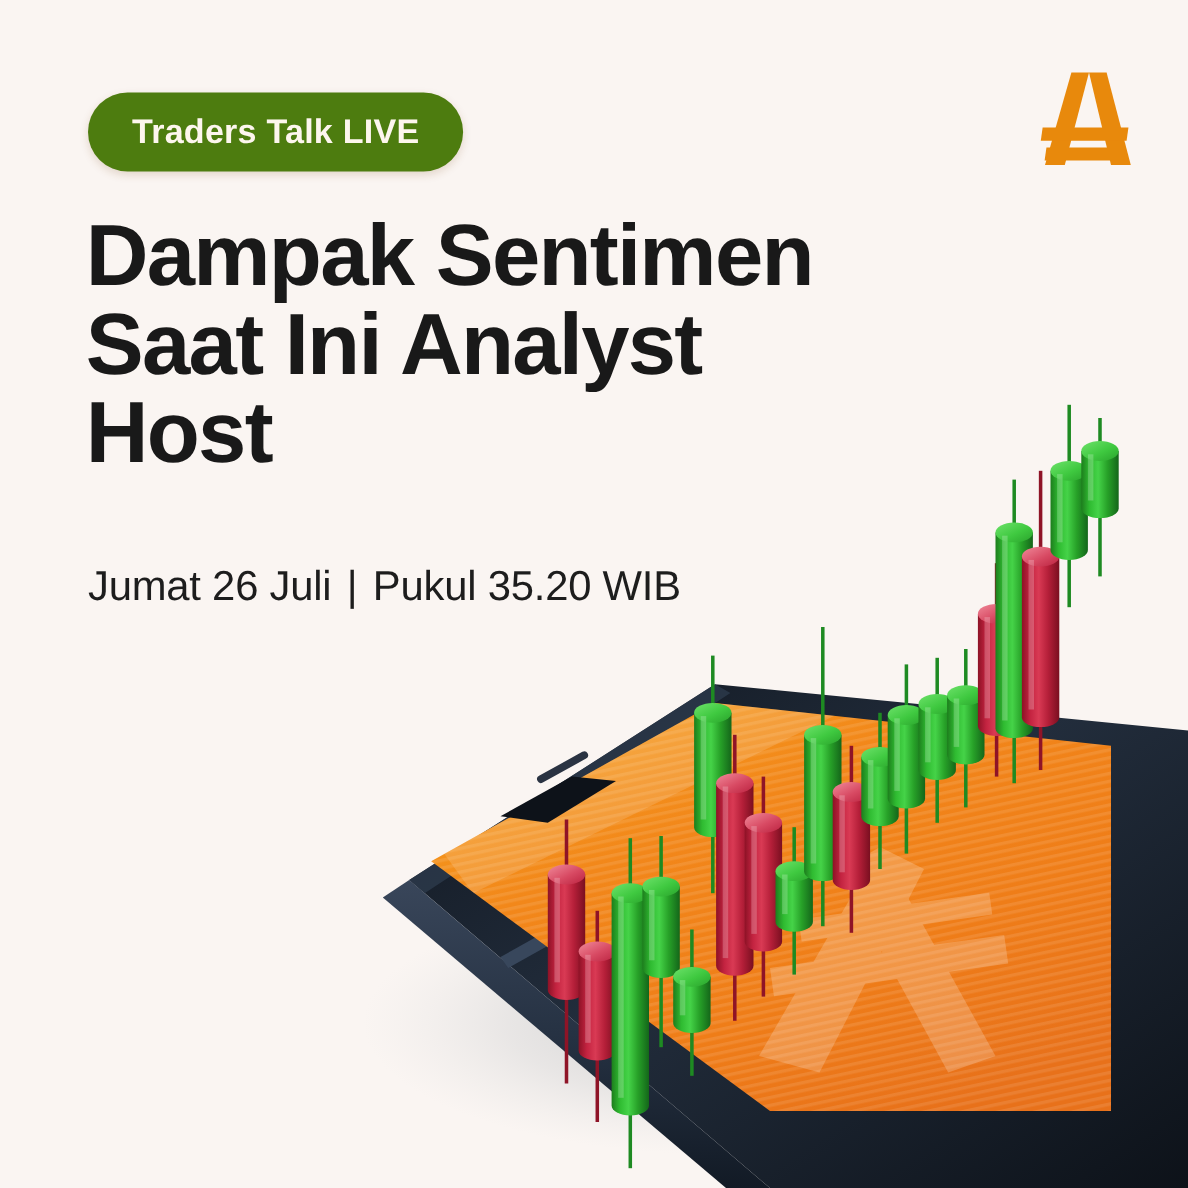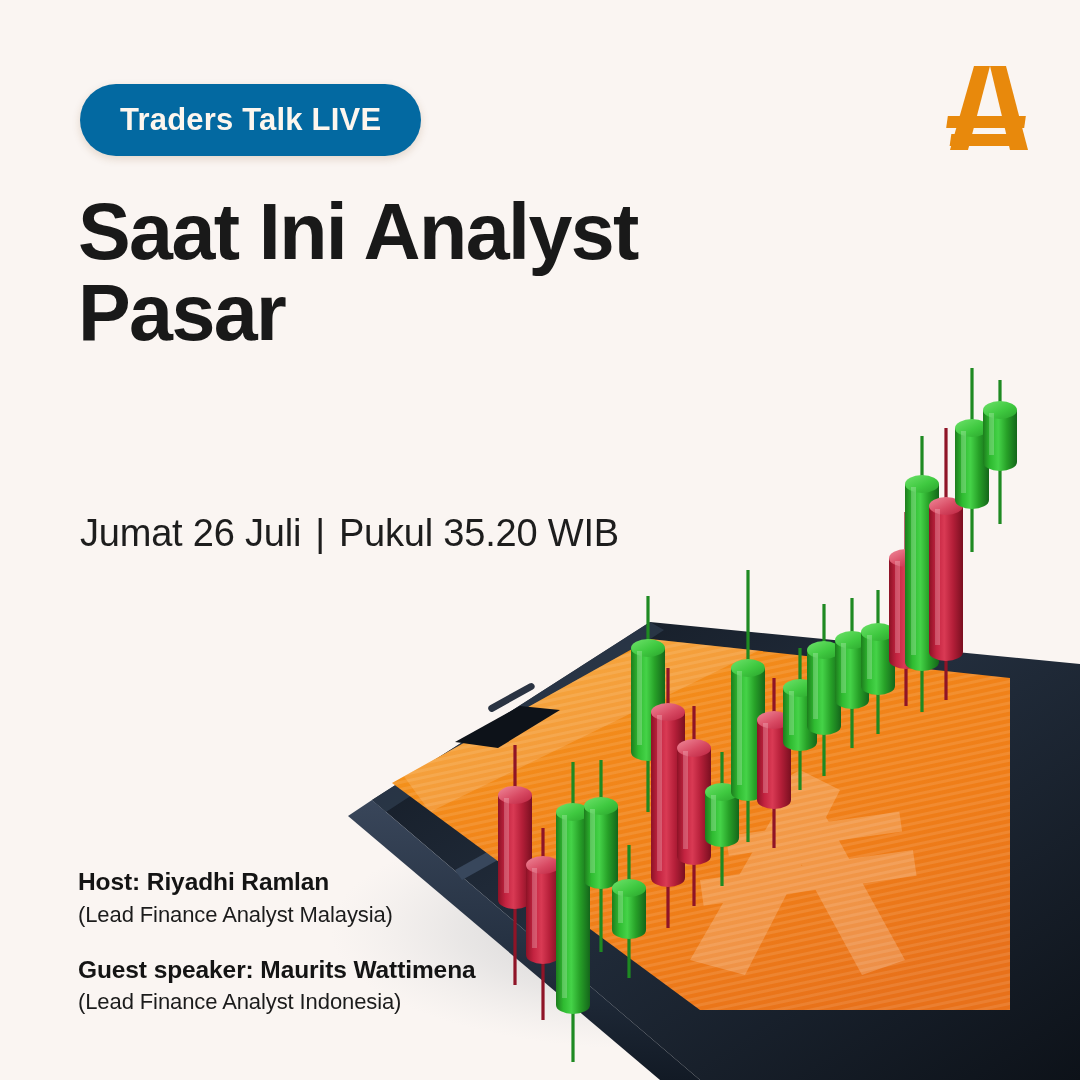--- a/index.html
+++ b/index.html
@@ -22,21 +22,21 @@
     position:absolute; top:58px; right:32px;
     width:120px; height:100px;
   }
 
   
   .badge {
     position:absolute; left:80px; top:84px;
     height:72px; padding:0 40px;
     display:flex; align-items:center;
     border-radius:36px;
-    background:#0369a1;
+    background:#4d7c0f;
     box-shadow:0 3px 8px rgba(120,70,20,.18);
   }
   .badge-label {
     color:#fdf6ee;
     font-size:31px;
     font-weight:bold;
     letter-spacing:.2px;
     white-space:nowrap;
   }
 
@@ -351,34 +351,25 @@
       <rect x="28" y="58" width="78" height="12" transform="skewX(-8)"></rect>
       <rect x="34" y="76" width="72" height="12" transform="skewX(-8)"></rect>
     </g>
   </svg>
 
   <div class="badge">
     <span class="badge-label">Traders Talk LIVE</span>
   </div>
 
   <h1 class="headline">
+    <span class="ln">Dampak Sentimen</span>
     <span class="ln">Saat Ini Analyst</span>
-    <span class="ln">Pasar</span>
+    <span class="ln">Host</span>
   </h1>
 
   <div class="dateline">
     <span>Jumat 26 Juli</span>
     <span class="date-sep">|</span>
     <span>Pukul 35.20 WIB</span>
   </div>
 
-  <div class="credits">
-    <div class="credit-block">
-      <div class="credit-name">Host: Riyadhi Ramlan</div>
-      <div class="credit-role">(Lead Finance Analyst Malaysia)</div>
-    </div>
-    <div class="credit-block">
-      <div class="credit-name">Guest speaker: Maurits Wattimena</div>
-      <div class="credit-role">(Lead Finance Analyst Indonesia)</div>
-    </div>
-  </div>
 
 </div>
 
 </body></html>

